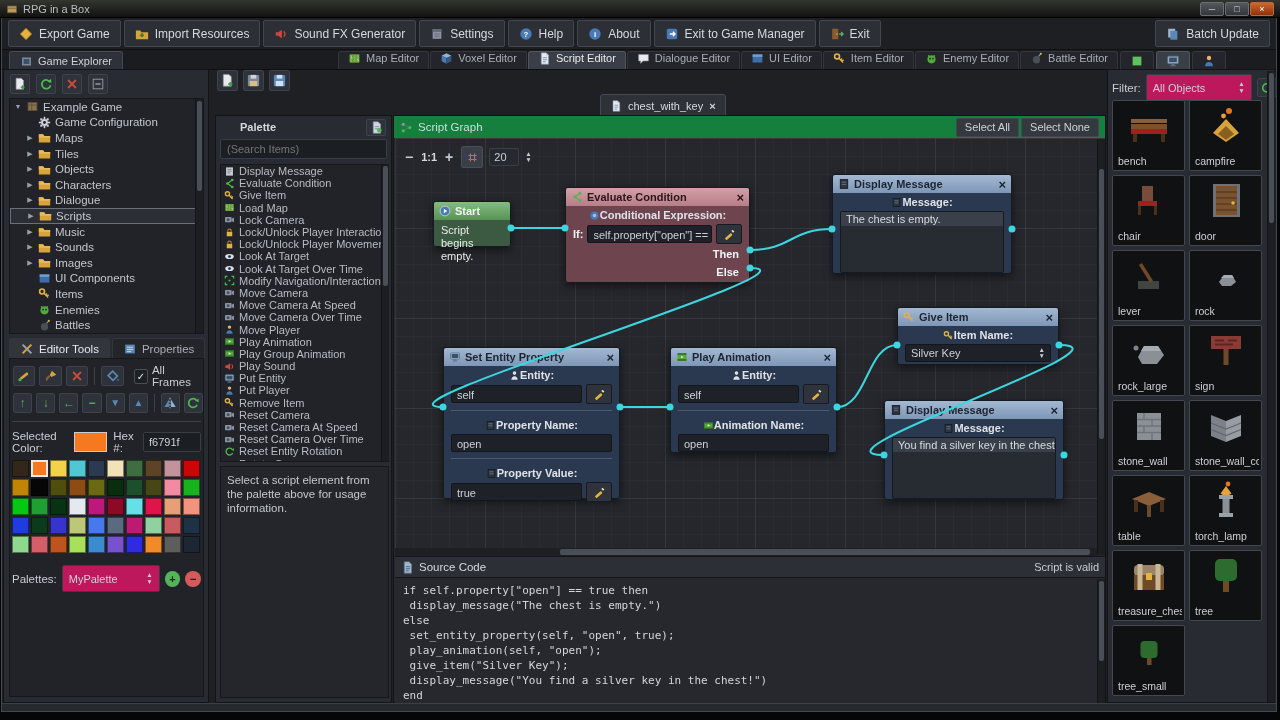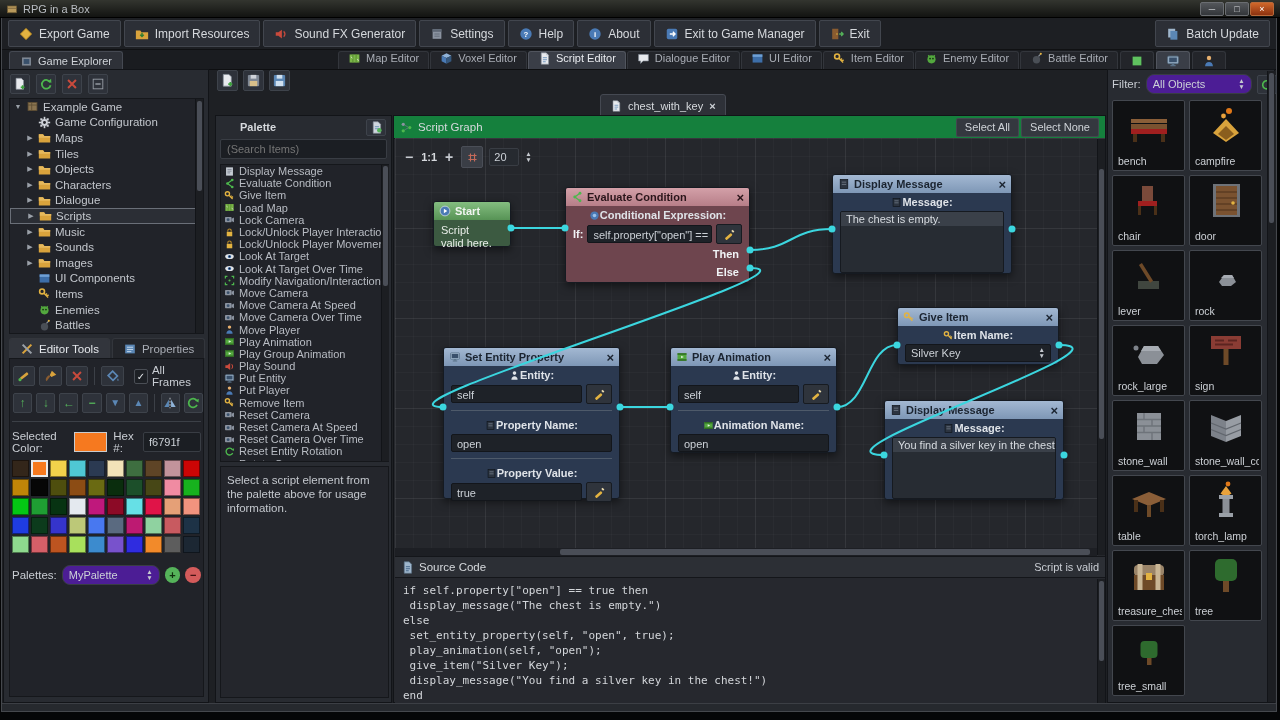--- a/index.html
+++ b/index.html
@@ -44,21 +44,21 @@
   .minitab{width:32px;display:flex;align-items:center;justify-content:center;background:#23252a;border:1px solid #33363c;
     border-bottom:none;border-radius:3px 3px 0 0}
   .minitab.active{background:#3a3e47;border-color:#51555e}
 
   
   .panel{position:absolute;background:#282b31;border:1px solid #121418;box-sizing:border-box}
   .inset{background:#212329;border:1px solid #15171b;box-sizing:border-box}
   .vsb{position:absolute;width:7px;background:#1c1e22;border-left:1px solid #121418}
   .vsb .thumb{position:absolute;left:1px;width:5px;background:#4a4e57;border-radius:2px}
   .tinybtn{display:inline-flex;align-items:center;justify-content:center;background:#2e323a;border:1px solid #3e434b;border-radius:2px;box-sizing:border-box}
-  .selectbox{display:flex;align-items:center;background:#4c1d95;border:1px solid #393d44;border-radius:8px;height:20px;
+  .selectbox{display:flex;align-items:center;background:#be185d;border:1px solid #393d44;border-radius:2px;height:27px;
     padding:0 6px;color:#ccd1d7;font-size:11px;box-sizing:border-box}
   .stp{display:flex;flex-direction:column;align-items:center;justify-content:center;font-size:6.5px;line-height:6.5px;
     color:#c6cad0;margin-left:auto;padding-left:5px}
 
   
   .explorer{left:1px;top:51px;width:206px;height:634px}
   .extools{position:absolute;left:6px;top:4px;display:flex;gap:6px}
   .extools .tinybtn{width:20px;height:20px}
   .treebox{position:absolute;left:5px;top:28px;width:195px;height:236px;overflow:hidden}
   .trow{height:15.6px;display:flex;align-items:center;gap:4px;font-size:11.5px;color:#c3c7cd;padding-left:4px;box-sizing:border-box;white-space:nowrap}
@@ -1125,21 +1125,21 @@
             <div class="nh">
               <span class="icn" style="width: 12px; height: 12px;">
                 <svg width="100%" height="100%" viewBox="0 0 16 16">
                   <circle cx="8" cy="8" r="6.5" fill="#4a7ab5"></circle>
                   <circle cx="8" cy="8" r="6.5" fill="none" stroke="#d6dde5" stroke-width="1"></circle>
                   <polygon points="6.5,5 11,8 6.5,11" fill="#fff"></polygon>
                 </svg>
               </span>
               <span>Start</span>
             </div>
-            <div class="startbody"><span>Script</span><br><span>valid here.</span></div>
+            <div class="startbody"><span>Script</span><br><span>begins empty.</span></div>
           </div>
           <div class="node pink" style="left: 170px; top: 49px; width: 185px; height: 96px;">
             <div class="nh">
               <span class="icn" style="width: 12px; height: 12px;">
                 <svg width="100%" height="100%" viewBox="0 0 16 16">
                   <path d="M12 3L5 8l7 5" stroke="#4db84d" stroke-width="1.8" fill="none"></path>
                   <circle cx="12" cy="3" r="1.9" fill="#4db84d"></circle>
                   <circle cx="5" cy="8" r="1.9" fill="#4db84d"></circle>
                   <circle cx="12" cy="13" r="1.9" fill="#4db84d"></circle>
                 </svg>

